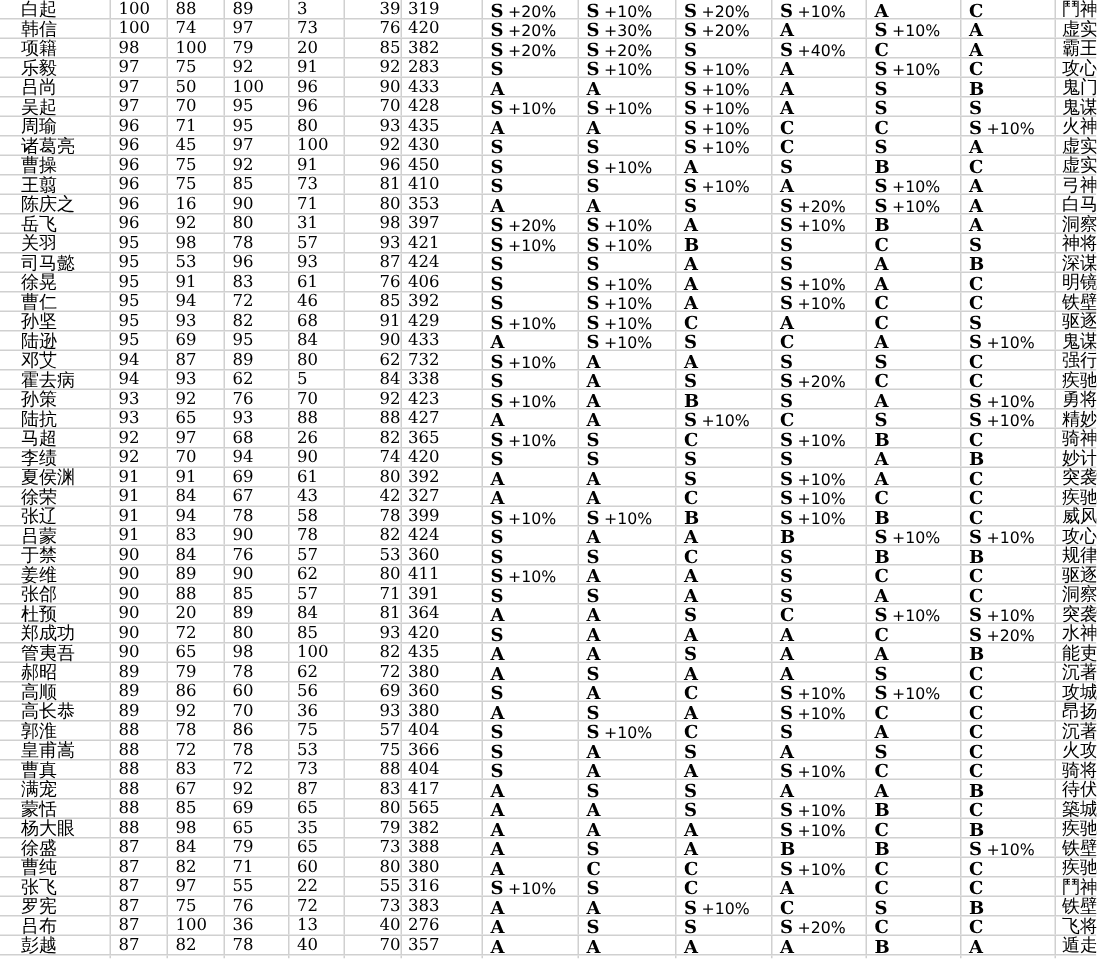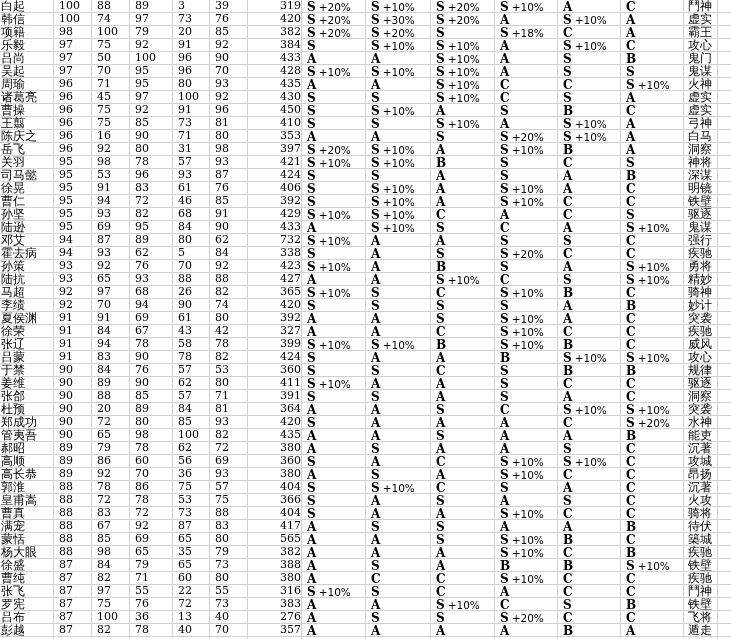--- a/index.html
+++ b/index.html
@@ -10,27 +10,27 @@
   }
   *{ box-sizing:border-box; }
   .sheet{ width:731px; height:639px; overflow:hidden; background:var(--bg); }
   .row{ display:flex; height:13px; border-bottom:1px solid var(--grid); }
   .cell{
     height:100%; border-right:1px solid var(--grid);
     white-space:nowrap; overflow:hidden;
     line-height:12px; padding-left:5px; flex:0 0 auto;
   }
   
-  .row > :nth-child(1){ width:54px; padding-left:1px; }
+  .row > :nth-child(1){ width:74px; padding-left:14px; }
   .row > :nth-child(2){ width:38px; }
   .row > :nth-child(3){ width:38px; }
   .row > :nth-child(4){ width:43px; }
   .row > :nth-child(5){ width:37px; }
-  .row > :nth-child(6){ width:38px; }
-  .row > :nth-child(7){ width:54px; padding-left:4px;text-align:right; }
+  .row > :nth-child(6){ width:38px;text-align:right; }
+  .row > :nth-child(7){ width:54px; padding-left:4px; }
   .row > :nth-child(8){ width:64px; }
   .row > :nth-child(9){ width:65px; }
   .row > :nth-child(10){ width:64px; }
   .row > :nth-child(11){ width:63px; }
   .row > :nth-child(12){ width:63px; }
   .row > :nth-child(13){ width:63px; }
   .row > :nth-child(14){ width:34px; padding-left:4px; }
   .row > :nth-child(15){ width:5px; border-right:none; padding:0; }
   .c-name{ font-size:12px; letter-spacing:0px; }
   .c-num{ font-family:"DejaVu Serif", serif; font-size:11px; }
@@ -80,34 +80,34 @@
       <div class="cell c-name">项籍</div>
       <div class="cell c-num">98</div>
       <div class="cell c-num">100</div>
       <div class="cell c-num">79</div>
       <div class="cell c-num">20</div>
       <div class="cell c-num">85</div>
       <div class="cell c-num c-total">382</div>
       <div class="cell c-grade"><span class="gl">S</span><span class="gp">+20%</span></div>
       <div class="cell c-grade"><span class="gl">S</span><span class="gp">+20%</span></div>
       <div class="cell c-grade"><span class="gl">S</span></div>
-      <div class="cell c-grade"><span class="gl">S</span><span class="gp">+18%</span></div>
+      <div class="cell c-grade"><span class="gl">S</span><span class="gp">+40%</span></div>
       <div class="cell c-grade"><span class="gl">C</span></div>
       <div class="cell c-grade"><span class="gl">A</span></div>
       <div class="cell c-skill">霸王</div>
       <div class="cell c-sp"></div>
     </div>
     <div class="row">
       <div class="cell c-name">乐毅</div>
       <div class="cell c-num">97</div>
       <div class="cell c-num">75</div>
       <div class="cell c-num">92</div>
       <div class="cell c-num">91</div>
       <div class="cell c-num">92</div>
-      <div class="cell c-num c-total">384</div>
+      <div class="cell c-num c-total">283</div>
       <div class="cell c-grade"><span class="gl">S</span></div>
       <div class="cell c-grade"><span class="gl">S</span><span class="gp">+10%</span></div>
       <div class="cell c-grade"><span class="gl">S</span><span class="gp">+10%</span></div>
       <div class="cell c-grade"><span class="gl">A</span></div>
       <div class="cell c-grade"><span class="gl">S</span><span class="gp">+10%</span></div>
       <div class="cell c-grade"><span class="gl">C</span></div>
       <div class="cell c-skill">攻心</div>
       <div class="cell c-sp"></div>
     </div>
     <div class="row">

